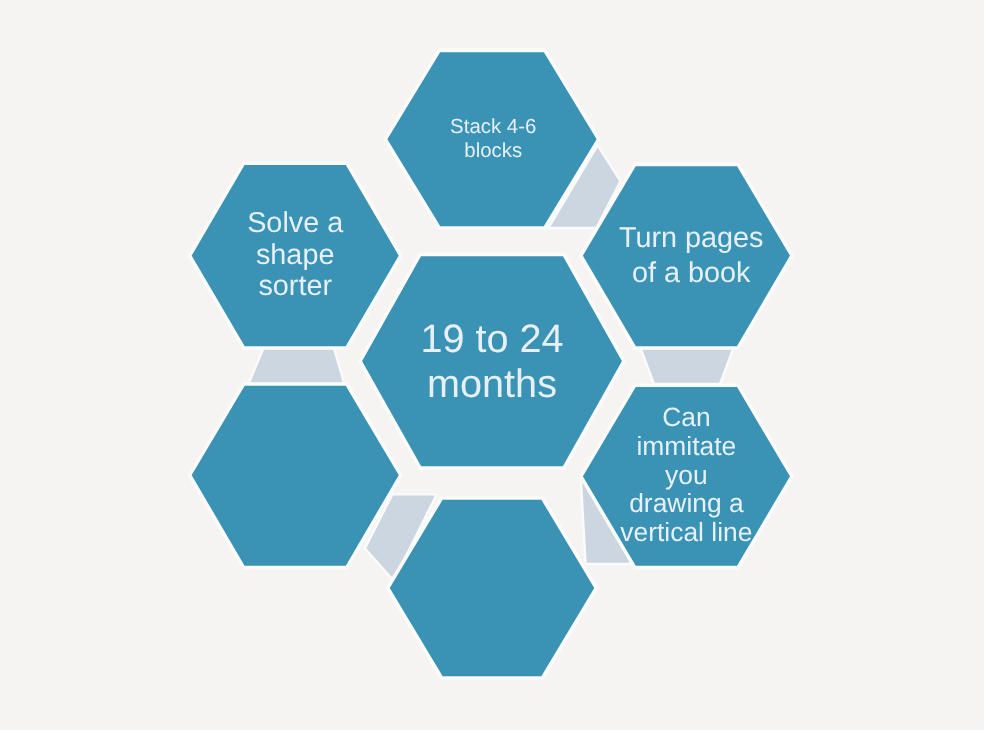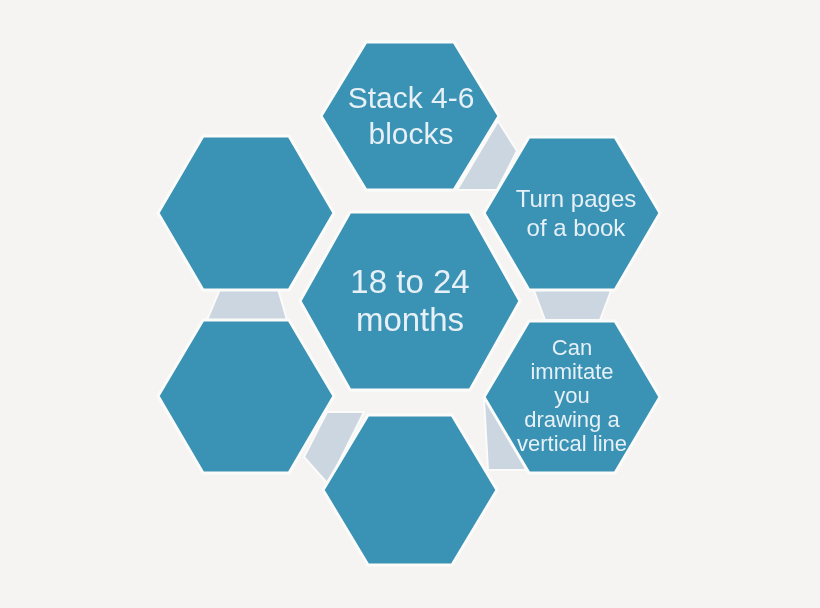--- a/index.html
+++ b/index.html
@@ -23,21 +23,21 @@
   .hex-label {
     position: absolute;
     display: flex;
     align-items: center;
     justify-content: center;
     text-align: center;
     color: #e6f0f6;
     white-space: pre-line;
     pointer-events: none;
   }
-  .label-top        { left: 323px; top:  42px; width: 176px; height: 148px; font-size: 30px; line-height: 1.2;  }
+  .label-top        { left: 323px; top:  42px; width: 176px; height: 148px; font-size: 17px; line-height: 1.2;  }
   .label-top-left   { left: 158px; top: 136px; width: 176px; height: 154px; font-size: 24px; line-height: 1.1;  }
   .label-top-right  { left: 488px; top: 137px; width: 176px; height: 153px; font-size: 24px; line-height: 1.2;  }
   .label-center     { left: 300px; top: 212px; width: 220px; height: 178px; font-size: 33px; line-height: 1.15; }
   .label-bottom-left{ left: 158px; top: 320px; width: 176px; height: 153px; font-size: 30px; line-height: 1.1;  }
   .label-bottom-right{left: 484px; top: 320px; width: 176px; height: 152px; font-size: 22px; line-height: 1.1;  }
   .label-bottom     { left: 323px; top: 415px; width: 174px; height: 150px; font-size: 21px; line-height: 1.15; }
 </style>
 </head>
 <body>
 
@@ -57,24 +57,27 @@
       <polygon points="300,301 350,212 470,212 520,301 470,390 350,390" fill="#3a92b4"></polygon>
       <polygon points="321,116 366,42 454,42 499,116 454,190 366,190" fill="#3a92b4"></polygon>
       <polygon points="158,213 203,136 289,136 334,213 289,290 203,290" fill="#3a92b4"></polygon>
       <polygon points="484,213 529,137 615,137 660,213 615,290 529,290" fill="#3a92b4"></polygon>
       <polygon points="158,396 203,320 289,320 334,396 289,473 203,473" fill="#3a92b4"></polygon>
       <polygon points="484,397 529,321 615,321 660,397 615,473 529,473" fill="#3a92b4"></polygon>
       <polygon points="323,490 368,415 452,415 497,490 452,565 368,565" fill="#3a92b4"></polygon>
     </g>
   </svg>
 
-  <div class="hex-label label-center">18 to 24
+  <div class="hex-label label-center">19 to 24
 months</div>
   <div class="hex-label label-top">Stack 4-6
 blocks</div>
+  <div class="hex-label label-top-left">Solve a
+shape
+sorter</div>
   <div class="hex-label label-top-right">Turn pages
 of a book</div>
   <div class="hex-label label-bottom-right">Can
 immitate
 you
 drawing a
 vertical line</div>
 
 </div>
 

